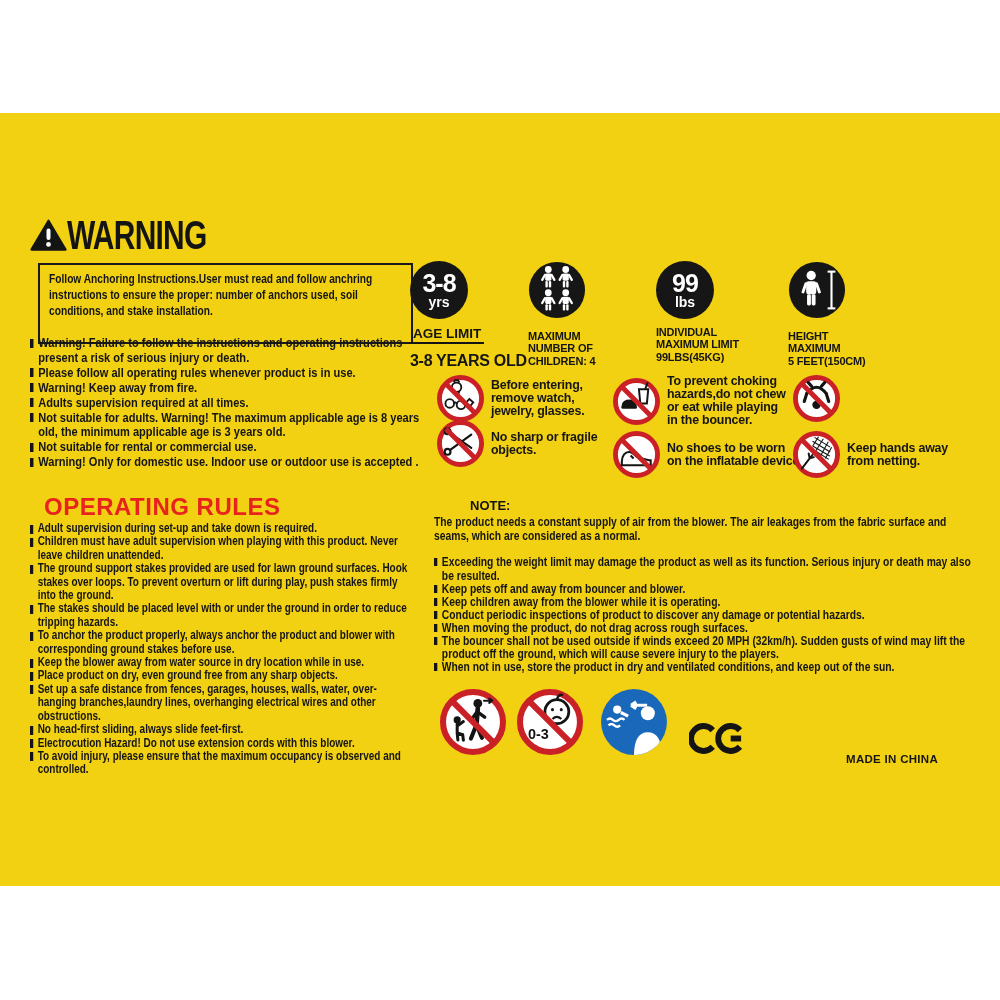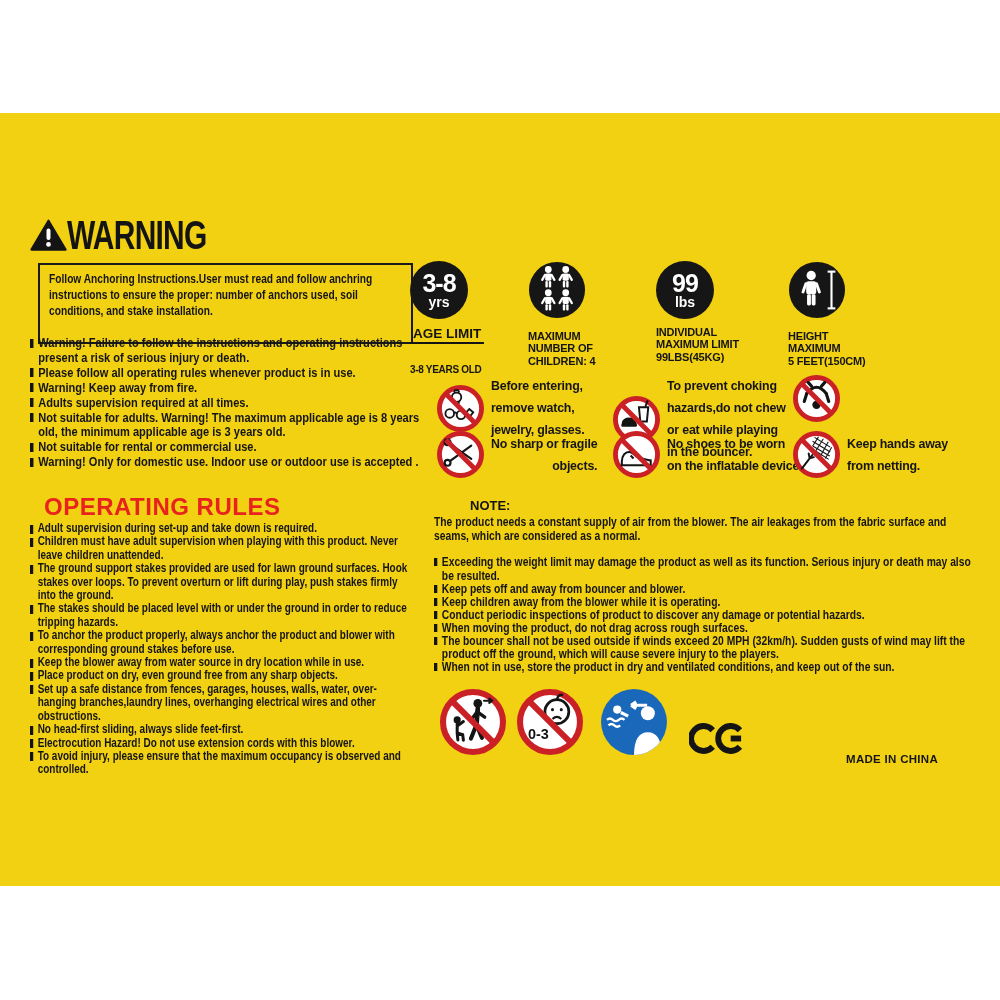--- a/index.html
+++ b/index.html
@@ -24,28 +24,28 @@
   
   .right-col{position:absolute;left:432px;top:0;width:563px;height:773px;}
   .limits{position:absolute;top:148px;left:0;width:100%;height:115px;}
   .limit{position:absolute;width:124px;text-align:left;}
   .badge{display:inline-flex;flex-direction:column;align-items:center;justify-content:center;
          width:58px;height:58px;border-radius:50%;background:#161616;color:#fff;}
   .badge-val{font-size:25px;line-height:23px;letter-spacing:-1px;}
   .badge-unit{font-size:14px;line-height:14px;}
   .cap{font-size:11px;line-height:12.3px;margin-top:7px;white-space:pre-line;letter-spacing:-0.2px;}
   .cap-title{font-size:13.5px;display:inline-block;border-bottom:2px solid #141414;padding:0 3px 1px;margin-top:7px;}
-  .cap-sub{font-size:10px;margin-top:20px;letter-spacing:-0.3px;}
+  .cap-sub{font-size:16px;margin-top:8px;letter-spacing:-0.3px;}
 
   .prohib-grid{position:absolute;top:262px;left:0;width:100%;height:112px;}
   .pcell{position:absolute;display:flex;gap:7px;align-items:center;}
-  .pc-1r1{left:5px;top:0;}   .pc-1r2{left:5px;top:56px;text-align:right;}
+  .pc-1r1{left:5px;top:0;}   .pc-1r2{left:5px;top:45px;}
   .pc-2r1{left:181px;top:0;} .pc-2r2{left:181px;top:56px;}
   .pc-3r1{left:361px;top:0;} .pc-3r2{left:361px;top:56px;}
-  .ptxt{font-size:12.4px;line-height:22px;white-space:pre-line;letter-spacing:-0.2px;}
+  .ptxt{font-size:12.4px;line-height:13px;white-space:pre-line;letter-spacing:-0.2px;}
 
   .note{position:absolute;top:385px;left:2px;width:561px;}
   .note-title{font-size:13px;margin-bottom:2px;margin-left:36px;}
   .note-intro{width:660px;transform:scaleX(0.825);transform-origin:0 0;font-size:12.5px;line-height:14.2px;}
   .note-list{margin-top:13px;width:660px;transform:scaleX(0.825);transform-origin:0 0;font-size:12.5px;line-height:13.1px;}
   .note-list .blt{height:8px;margin-top:2px;}
 
   .bottom-icons{position:absolute;top:576px;left:0;width:100%;height:110px;}
   .bicon{position:absolute;}
   .bi1{left:8px;top:0;}  .bi2{left:85px;top:0;}  .bi3{left:167px;top:-2px;}

